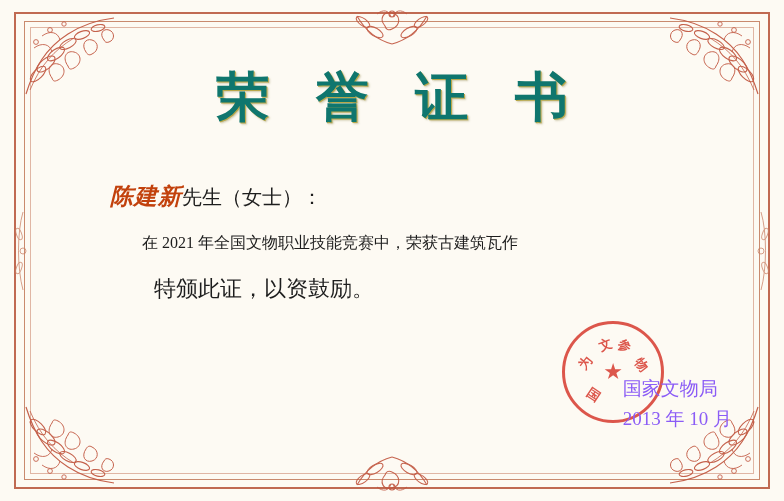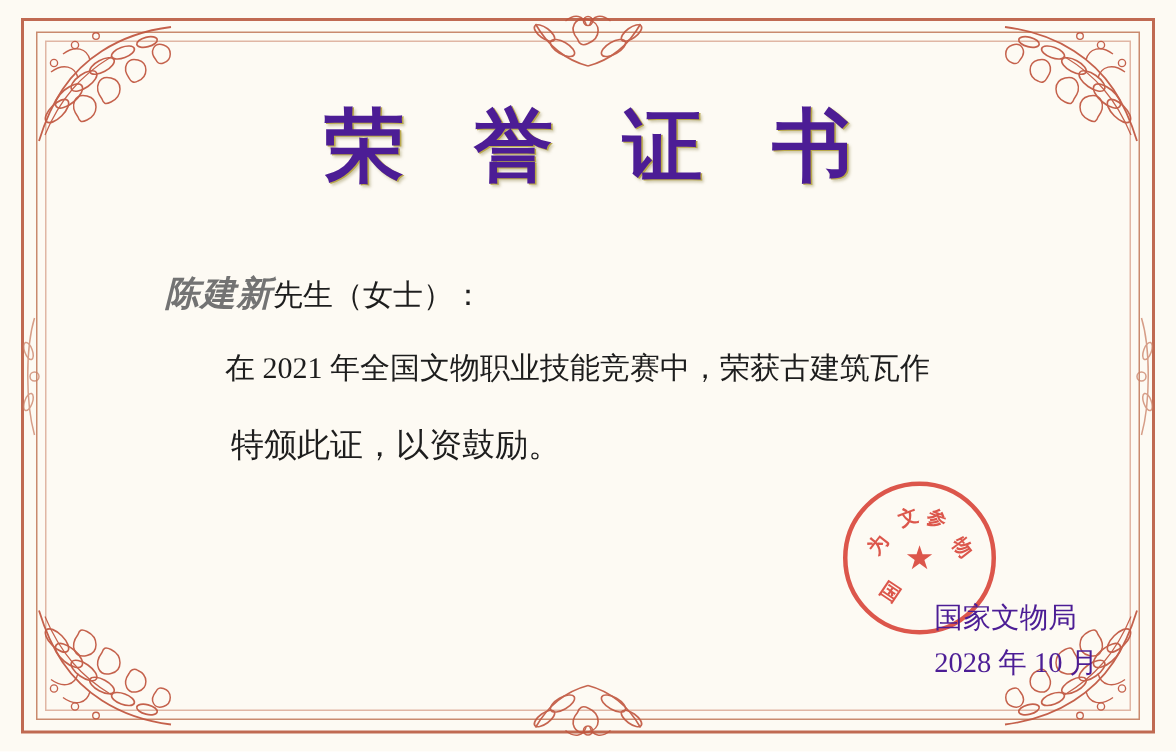--- a/index.html
+++ b/index.html
@@ -96,21 +96,21 @@
     bottom: 44px;
   }
 
   .title {
     text-align: center;
     margin-top: 18px;
     font-family: "DejaVu Serif", "Liberation Serif", serif;
     font-size: 53px;
     font-weight: 700;
     letter-spacing: 14px;
-    color: #4c1d95;
+    color: #0f766e;
     text-shadow: 1px 1px 0 #b9a84a, 2px 2px 2px rgba(120,110,40,0.35);
     padding-left: 14px;
   }
 
   .body-text {
     margin-top: 40px;
     padding-left: 62px;
     padding-right: 50px;
     color: #1d1d1d;
     font-size: 20px;
@@ -119,27 +119,27 @@
 
   .salutation {
     font-size: 20px;
     white-space: nowrap;
   }
   .handwritten {
     font-family: "DejaVu Serif", "Liberation Serif", serif;
     font-size: 23px;
     font-weight: 700;
     font-style: italic;
-    color: #737373;
+    color: #c2410c;
     letter-spacing: 1px;
   }
 
   .para {
     text-indent: 2em;
-    font-size: 20px;
+    font-size: 16px;
     margin-top: 8px;
     white-space: nowrap;
   }
   .para2 {
     font-size: 20px;
     margin-top: 4px;
     white-space: nowrap;
   }
   .award-level {
     font-family: "DejaVu Serif", "Liberation Serif", serif;
@@ -152,23 +152,23 @@
     text-indent: 2em;
     font-size: 22px;
     margin-top: 10px;
     white-space: nowrap;
   }
 
   
   .signature {
     position: absolute;
     right: 52px;
-    bottom: 44px;
+    bottom: 68px;
     text-align: left;
-    color: #4c1d95;
+    color: #8b5cf6;
     font-size: 19px;
     line-height: 1.55;
   }
   .sig-line { white-space: nowrap; }
 
   
   .seal {
     position: absolute;
     right: 120px;
     bottom: 78px;
@@ -386,16 +386,16 @@
     <span class="star">★</span>
     <span class="sc c1">为</span>
     <span class="sc c2">文</span>
     <span class="sc c3">参</span>
     <span class="sc c4">物</span>
     <span class="sc b1">国</span>
   </div>
 
   <div class="signature">
     <div class="sig-line">国家文物局</div>
-    <div class="sig-line">2028 年 10 月</div>
+    <div class="sig-line">2013 年 10 月</div>
   </div>
 
 </div>
 
 </body></html>

